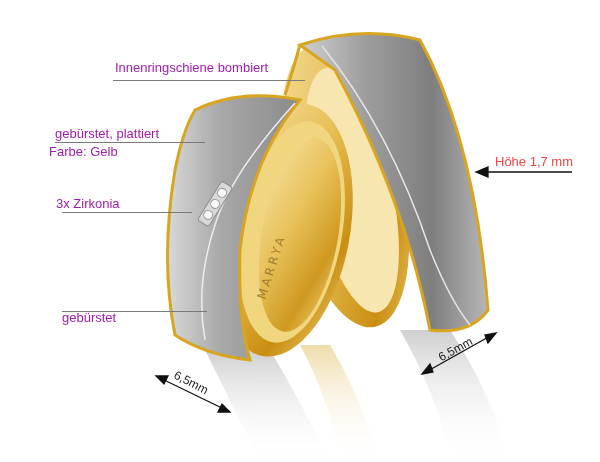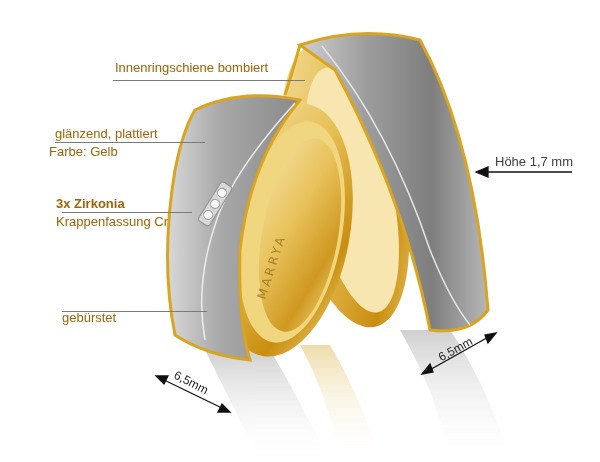--- a/index.html
+++ b/index.html
@@ -1,19 +1,19 @@
 <!DOCTYPE html>
 <html><head>
 <meta charset="utf-8">
 <style>
   html, body { margin:0; padding:0; background:#ffffff; }
   .stage { position:relative; width:600px; height:462px; overflow:hidden; background:#ffffff; font-family:"Liberation Sans", sans-serif; }
   .art { position:absolute; left:0; top:0; }
-  .label { position:absolute; color:#a16207; font-size:13px; line-height:15px; white-space:nowrap; }
-  .label.dark { color:#404040; }
+  .label { position:absolute; color:#a21caf; font-size:13px; line-height:15px; white-space:nowrap; }
+  .label.dark { color:#ef4444; }
   .leader { position:absolute; height:1px; background:#7a7a7a; }
   .dim { position:absolute; color:#222; font-size:12px; white-space:nowrap; transform-origin:left top; }
 </style>
 </head>
 <body>
 
 <div class="stage">
 
   <svg class="art" width="600" height="462" viewBox="0 0 600 462">
     <defs>
@@ -87,27 +87,26 @@
       <polygon points="230,412 218,412 222,404"></polygon>
       <line x1="426" y1="372" x2="492" y2="335"></line>
       <polygon points="422,374 430,364 433,372"></polygon>
       <polygon points="496,333 488,343 485,335"></polygon>
     </g>
   </svg>
 
   <div class="label" style="left:115px;top:60px;">Innenringschiene bombiert</div>
   <div class="leader" style="left:113px;top:80px;width:192px;"></div>
 
-  <div class="label" style="left:55px;top:126px;">glänzend, plattiert</div>
+  <div class="label" style="left:55px;top:126px;">gebürstet, plattiert</div>
   <div class="leader" style="left:55px;top:142px;width:150px;"></div>
   <div class="label" style="left:49px;top:144px;">Farbe: Gelb</div>
 
-  <div class="label" style="left:56px;top:196px;font-weight:bold;">3x Zirkonia</div>
+  <div class="label" style="left:56px;top:196px;">3x Zirkonia</div>
   <div class="leader" style="left:62px;top:212px;width:130px;"></div>
-  <div class="label" style="left:56px;top:214px;">Krappenfassung Cr</div>
 
   <div class="label" style="left:62px;top:294px;margin-top:16px;">gebürstet</div>
   <div class="leader" style="left:62px;top:311px;width:145px;"></div>
 
   <div class="label dark" style="left:495px;top:154px;">Höhe 1,7 mm</div>
   <div class="dim" style="left:178px;top:368px;transform:rotate(27deg);">6,5mm</div>
   <div class="dim" style="left:436px;top:352px;transform:rotate(-29deg);">6,5mm</div>
 </div>
 
 </body></html>

